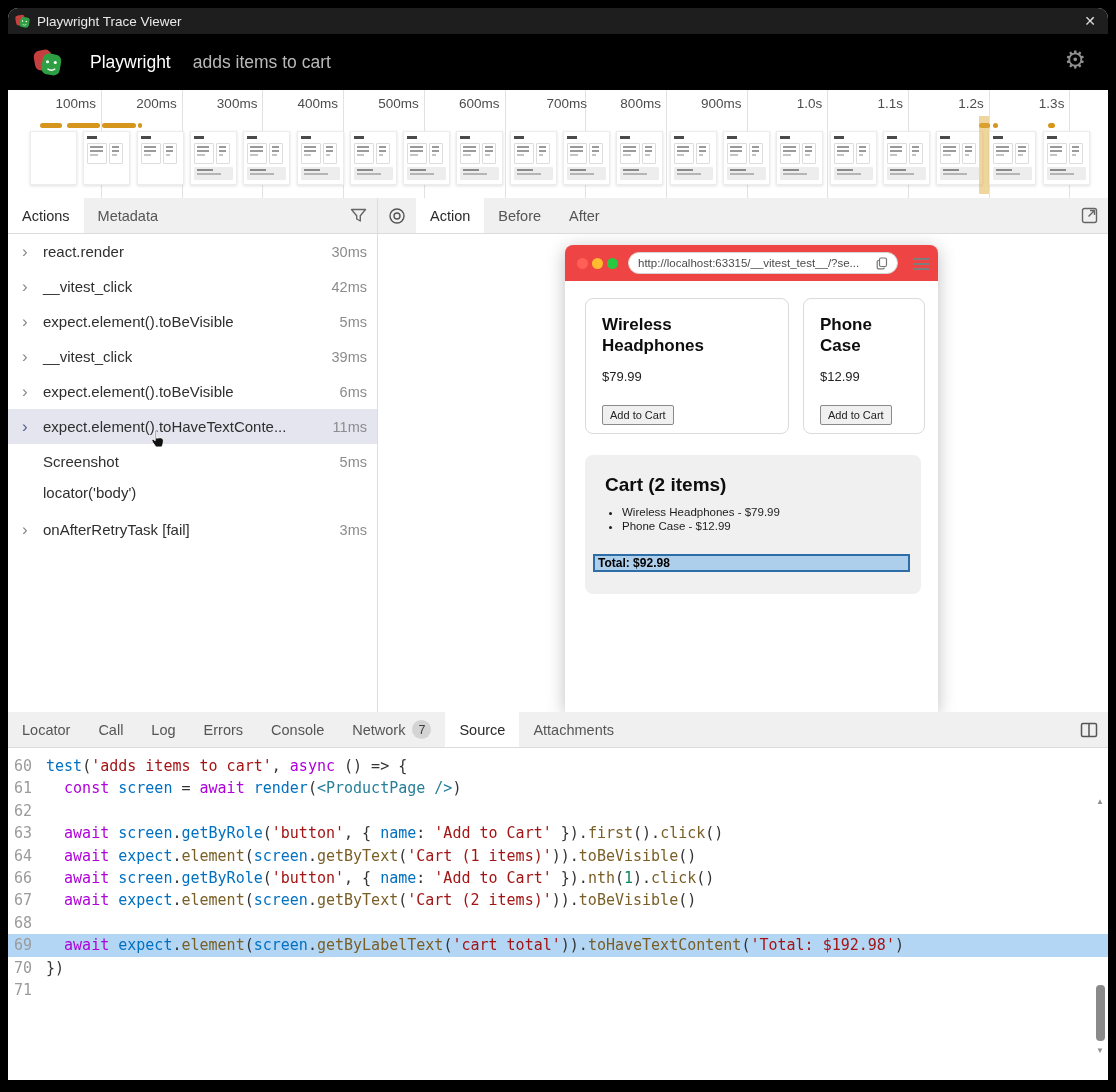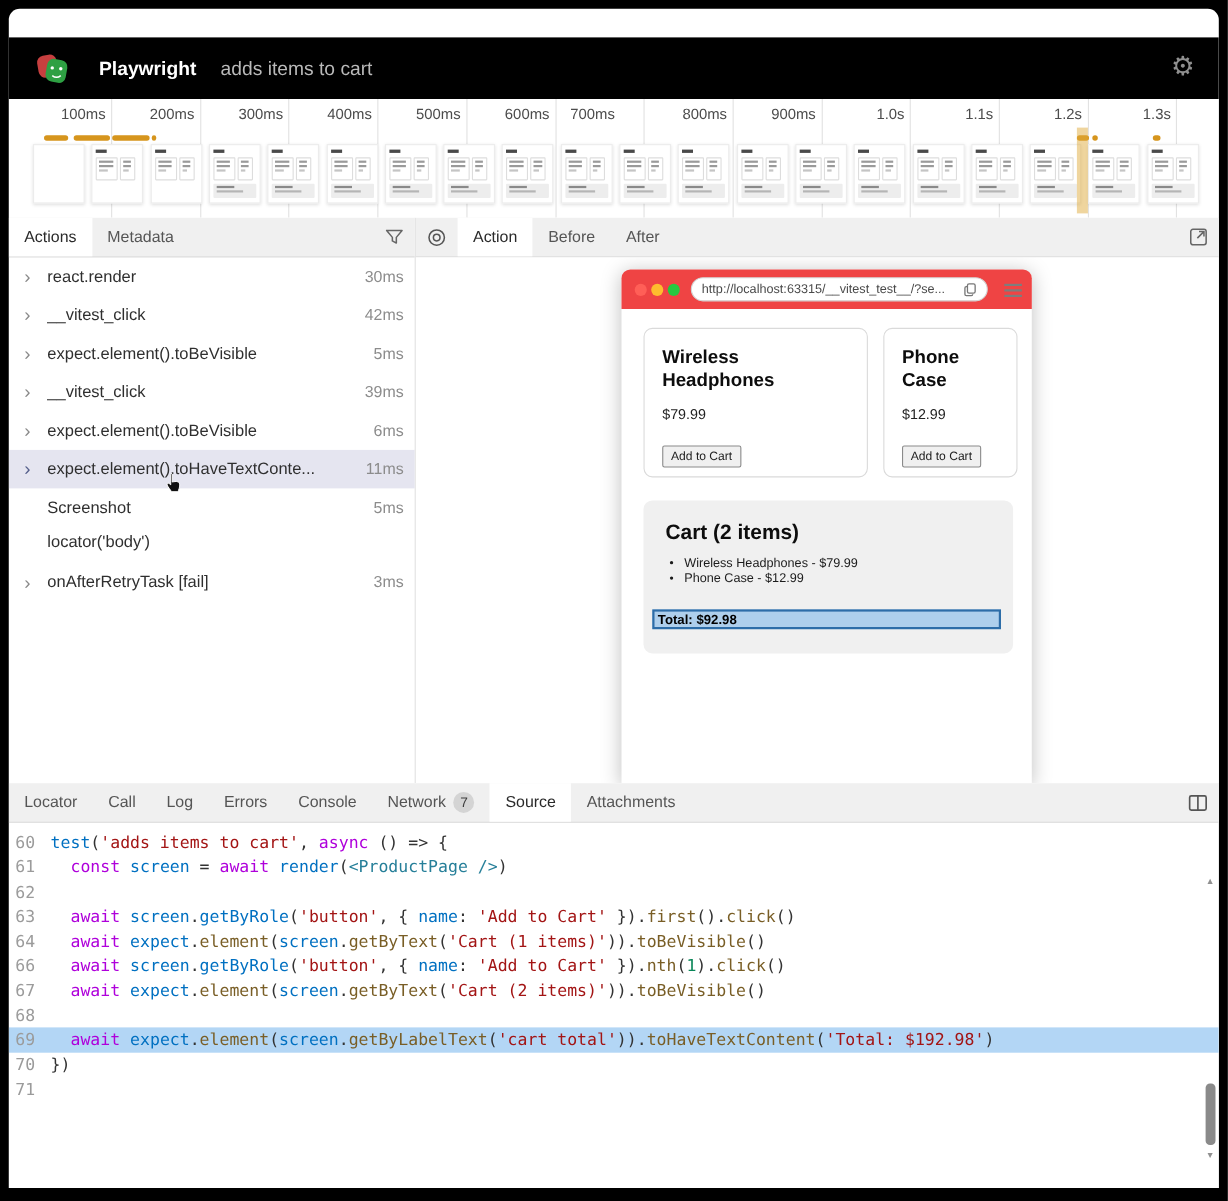--- a/index.html
+++ b/index.html
@@ -11,21 +11,21 @@
   
   .titlebar { position:absolute; left:0; top:0; width:100%; height:26px; background:#1e1e1e;
     display:flex; align-items:center; padding:0 12px 0 6px; color:#e9e9e9; font-size:13.5px; }
   .titlebar .ticon { width:17px; height:17px; margin-right:6px; }
   .tclose { margin-left:auto; color:#ddd; font-size:14px; cursor:default; }
 
   
   .appheader { position:absolute; left:0; top:26px; width:100%; height:56px; background:#000;
     display:flex; align-items:center; padding-left:24px; }
   .appheader .logo { width:31px; height:31px; margin-right:27px; }
-  .appname { color:#fff; font-size:17.5px; font-weight:bold; margin-right:22px; }
+  .appname { color:#fff; font-size:17.5px; font-weight:normal; margin-right:22px; }
   .testtitle { color:#b9b9b9; font-size:17.5px; }
   .gear { position:absolute; right:22px; top:14px; font-size:24px; color:#8f8f8f;
     font-family:"DejaVu Sans", sans-serif; line-height:1; cursor:pointer; }
 
   
   #timeline { position:absolute; left:0; top:82px; width:100%; height:108px; background:#fff; overflow:hidden; }
   .gridline { position:absolute; top:0; width:1px; height:108px; background:#e2e2e2; }
   .tick { position:absolute; top:6px; width:72px; text-align:right; font-size:13.5px; color:#4c4c4c; }
   .tlbar { position:absolute; top:33px; height:5px; background:#d6951d; border-radius:2.5px; }
   .tband { position:absolute; top:26px; height:78px; background:rgba(224,172,62,.5); }
@@ -115,20 +115,31 @@
   .vthumb { position:absolute; right:3px; top:977px; width:9px; height:56px; background:#8a8a8a; border-radius:4px; }
   .varr { position:absolute; right:4px; font-size:8px; color:#909090; }
 
   svg.ic { display:block; }
 </style>
 </head>
 <body>
 
 <div class="window">
 
+  <div class="titlebar">
+    <svg class="ticon" viewBox="0 0 40 40">
+      <rect x="4" y="5" width="22" height="24" rx="7" fill="#c63f3f" transform="rotate(-10 15 17)"></rect>
+      <rect x="14" y="10" width="22" height="24" rx="7" fill="#2ea043" transform="rotate(10 25 22)"></rect>
+      <circle cx="20" cy="19" r="1.8" fill="#fff"></circle>
+        <circle cx="29" cy="20" r="1.8" fill="#fff"></circle>
+      <path d="M20 27 q4.5 3.5 9 0" stroke="#fff" stroke-width="1.6" fill="none"></path>
+    </svg>
+    <span>Playwright Trace Viewer</span>
+    <span class="tclose">✕</span>
+  </div>
 
   <div class="appheader">
     <svg class="logo" viewBox="0 0 40 40">
       <rect x="3" y="4" width="23" height="26" rx="8" fill="#c63f3f" transform="rotate(-10 14 17)"></rect>
       <rect x="13" y="9" width="24" height="27" rx="8" fill="#2ea043" transform="rotate(10 25 22)"></rect>
       <circle cx="20" cy="19" r="2" fill="#fff"></circle>
         <circle cx="30" cy="20" r="2" fill="#fff"></circle>
       <path d="M20 28 q5 4 10 0" stroke="#fff" stroke-width="1.8" fill="none"></path>
     </svg>
     <span class="appname">Playwright</span>
@@ -143,21 +154,21 @@
       <div class="tick" style="left: 96.7px;">200ms</div>
       <div class="gridline" style="left: 254.4px;"></div>
       <div class="tick" style="left: 177.4px;">300ms</div>
       <div class="gridline" style="left: 335.1px;"></div>
       <div class="tick" style="left: 258.1px;">400ms</div>
       <div class="gridline" style="left: 415.8px;"></div>
       <div class="tick" style="left: 338.8px;">500ms</div>
       <div class="gridline" style="left: 496.5px;"></div>
       <div class="tick" style="left: 419.5px;">600ms</div>
       <div class="gridline" style="left: 577.2px;"></div>
-      <div class="tick" style="left: 479px;">700ms</div>
+      <div class="tick" style="left: 507px;">700ms</div>
       <div class="gridline" style="left: 657.9px;"></div>
       <div class="tick" style="left: 580.9px;">800ms</div>
       <div class="gridline" style="left: 738.6px;"></div>
       <div class="tick" style="left: 661.6px;">900ms</div>
       <div class="gridline" style="left: 819.3px;"></div>
       <div class="tick" style="left: 742.3px;">1.0s</div>
       <div class="gridline" style="left: 900px;"></div>
       <div class="tick" style="left: 823px;">1.1s</div>
       <div class="gridline" style="left: 980.7px;"></div>
       <div class="tick" style="left: 903.7px;">1.2s</div>

